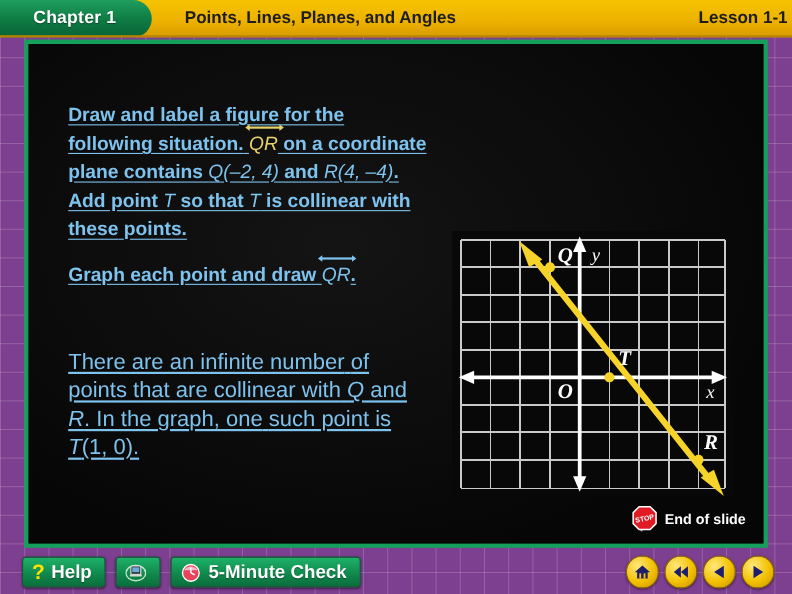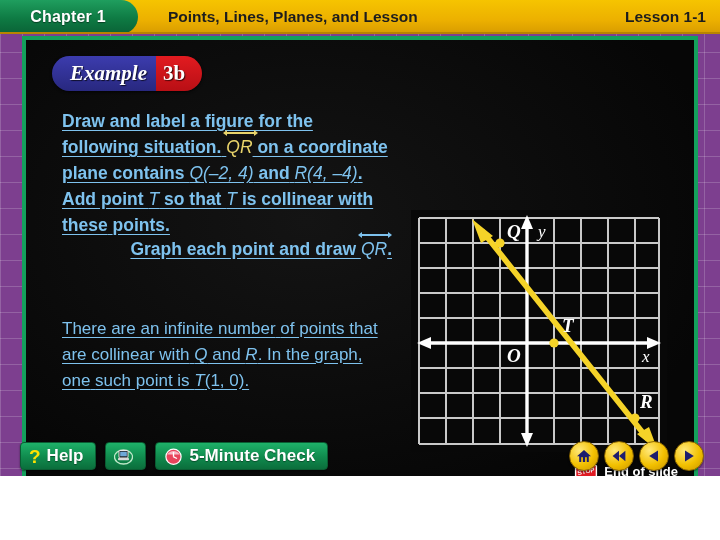--- a/index.html
+++ b/index.html
@@ -8,21 +8,21 @@
     width: 720px;
     height: 540px;
     overflow: hidden;
     font-family: "Liberation Sans", sans-serif;
   }
 
   
   .slide {
     position: relative;
     width: 720px;
-    height: 476px;
+    height: 540px;
     background-color: #7d3f8f;
     background-image:
       linear-gradient(rgba(255,255,255,0.18) 1px, transparent 1px),
       linear-gradient(90deg, rgba(255,255,255,0.18) 1px, transparent 1px);
     background-size: 22px 26px;
     overflow: hidden;
   }
 
   
   .header {
@@ -58,21 +58,21 @@
     height: 34px;
     display: flex;
     align-items: center;
     color: #1d1d1d;
     font-size: 15.5px;
     font-weight: bold;
     white-space: nowrap;
   }
   .header-lesson {
     position: absolute;
-    right: 14px; top: 0;
+    right: 4px; top: 0;
     height: 34px;
     display: flex;
     align-items: center;
     color: #1d1d1d;
     font-size: 15.5px;
     font-weight: bold;
     white-space: nowrap;
   }
   .header-underline {
     position: absolute;
@@ -140,26 +140,26 @@
   
   .body-text {
     position: absolute;
     color: #7ec2ee;
     font-size: 17.5px;
     font-weight: bold;
     line-height: 26px;
     text-decoration: underline;
     text-underline-offset: 3px;
   }
-  #para1 { left: 36px; top: 68px; width: 330px; }
-  #para2 { left: 36px; top: 196px; width: 330px; text-align: right; }
+  #para1 { left: 36px; top: 51px; width: 330px; }
+  #para2 { left: 36px; top: 196px; width: 330px; }
   #para3 {
     left: 36px; top: 276px; width: 320px;
     font-weight: normal;
-    font-size: 17px;
+    font-size: 20px;
     line-height: 26px;
   }
   .ital { font-style: italic; font-weight: normal; }
   .ovl {
     position: relative;
     display: inline-block;
     font-style: italic;
     font-weight: normal;
     text-decoration: none;
   }
@@ -268,36 +268,28 @@
 </style>
 </head>
 <body>
 
 <div class="slide">
 
   <div class="header">
     <div class="chapter-badge">
       <span class="chapter-badge-text">Chapter 1</span>
     </div>
-    <div class="header-title">Points, Lines, Planes, and Lesson</div>
+    <div class="header-title">Points, Lines, Planes, and Angles</div>
     <div class="header-lesson">Lesson 1-1</div>
     <div class="header-underline"></div>
   </div>
 
   <div class="panel-frame">
   <div class="panel">
 
-    <div class="example-badge">
-      <div class="eb-left">
-        <span class="eb-word">Example</span>
-      </div>
-      <div class="eb-right">
-        <span class="eb-num">3b</span>
-      </div>
-    </div>
 
     <div class="body-text" id="para1">
       <span>Draw and label a figure for the following situation.</span>
       <span class="ovl qr-yellow"><span class="bar"></span><span>QR</span></span><span> on a coordinate plane contains </span><span class="ital">Q(–2, 4)</span><span> and</span>
       <span class="ital">R(4, –4)</span><span>. Add point </span><span class="ital">T</span><span> so that </span><span class="ital">T</span><span> is collinear with these</span>
       <span>points.</span>
     </div>
 
     <div class="body-text" id="para2">
       <span>Graph each point and draw </span><span class="ovl"><span class="bar"></span><span>QR</span></span><span>.</span>

